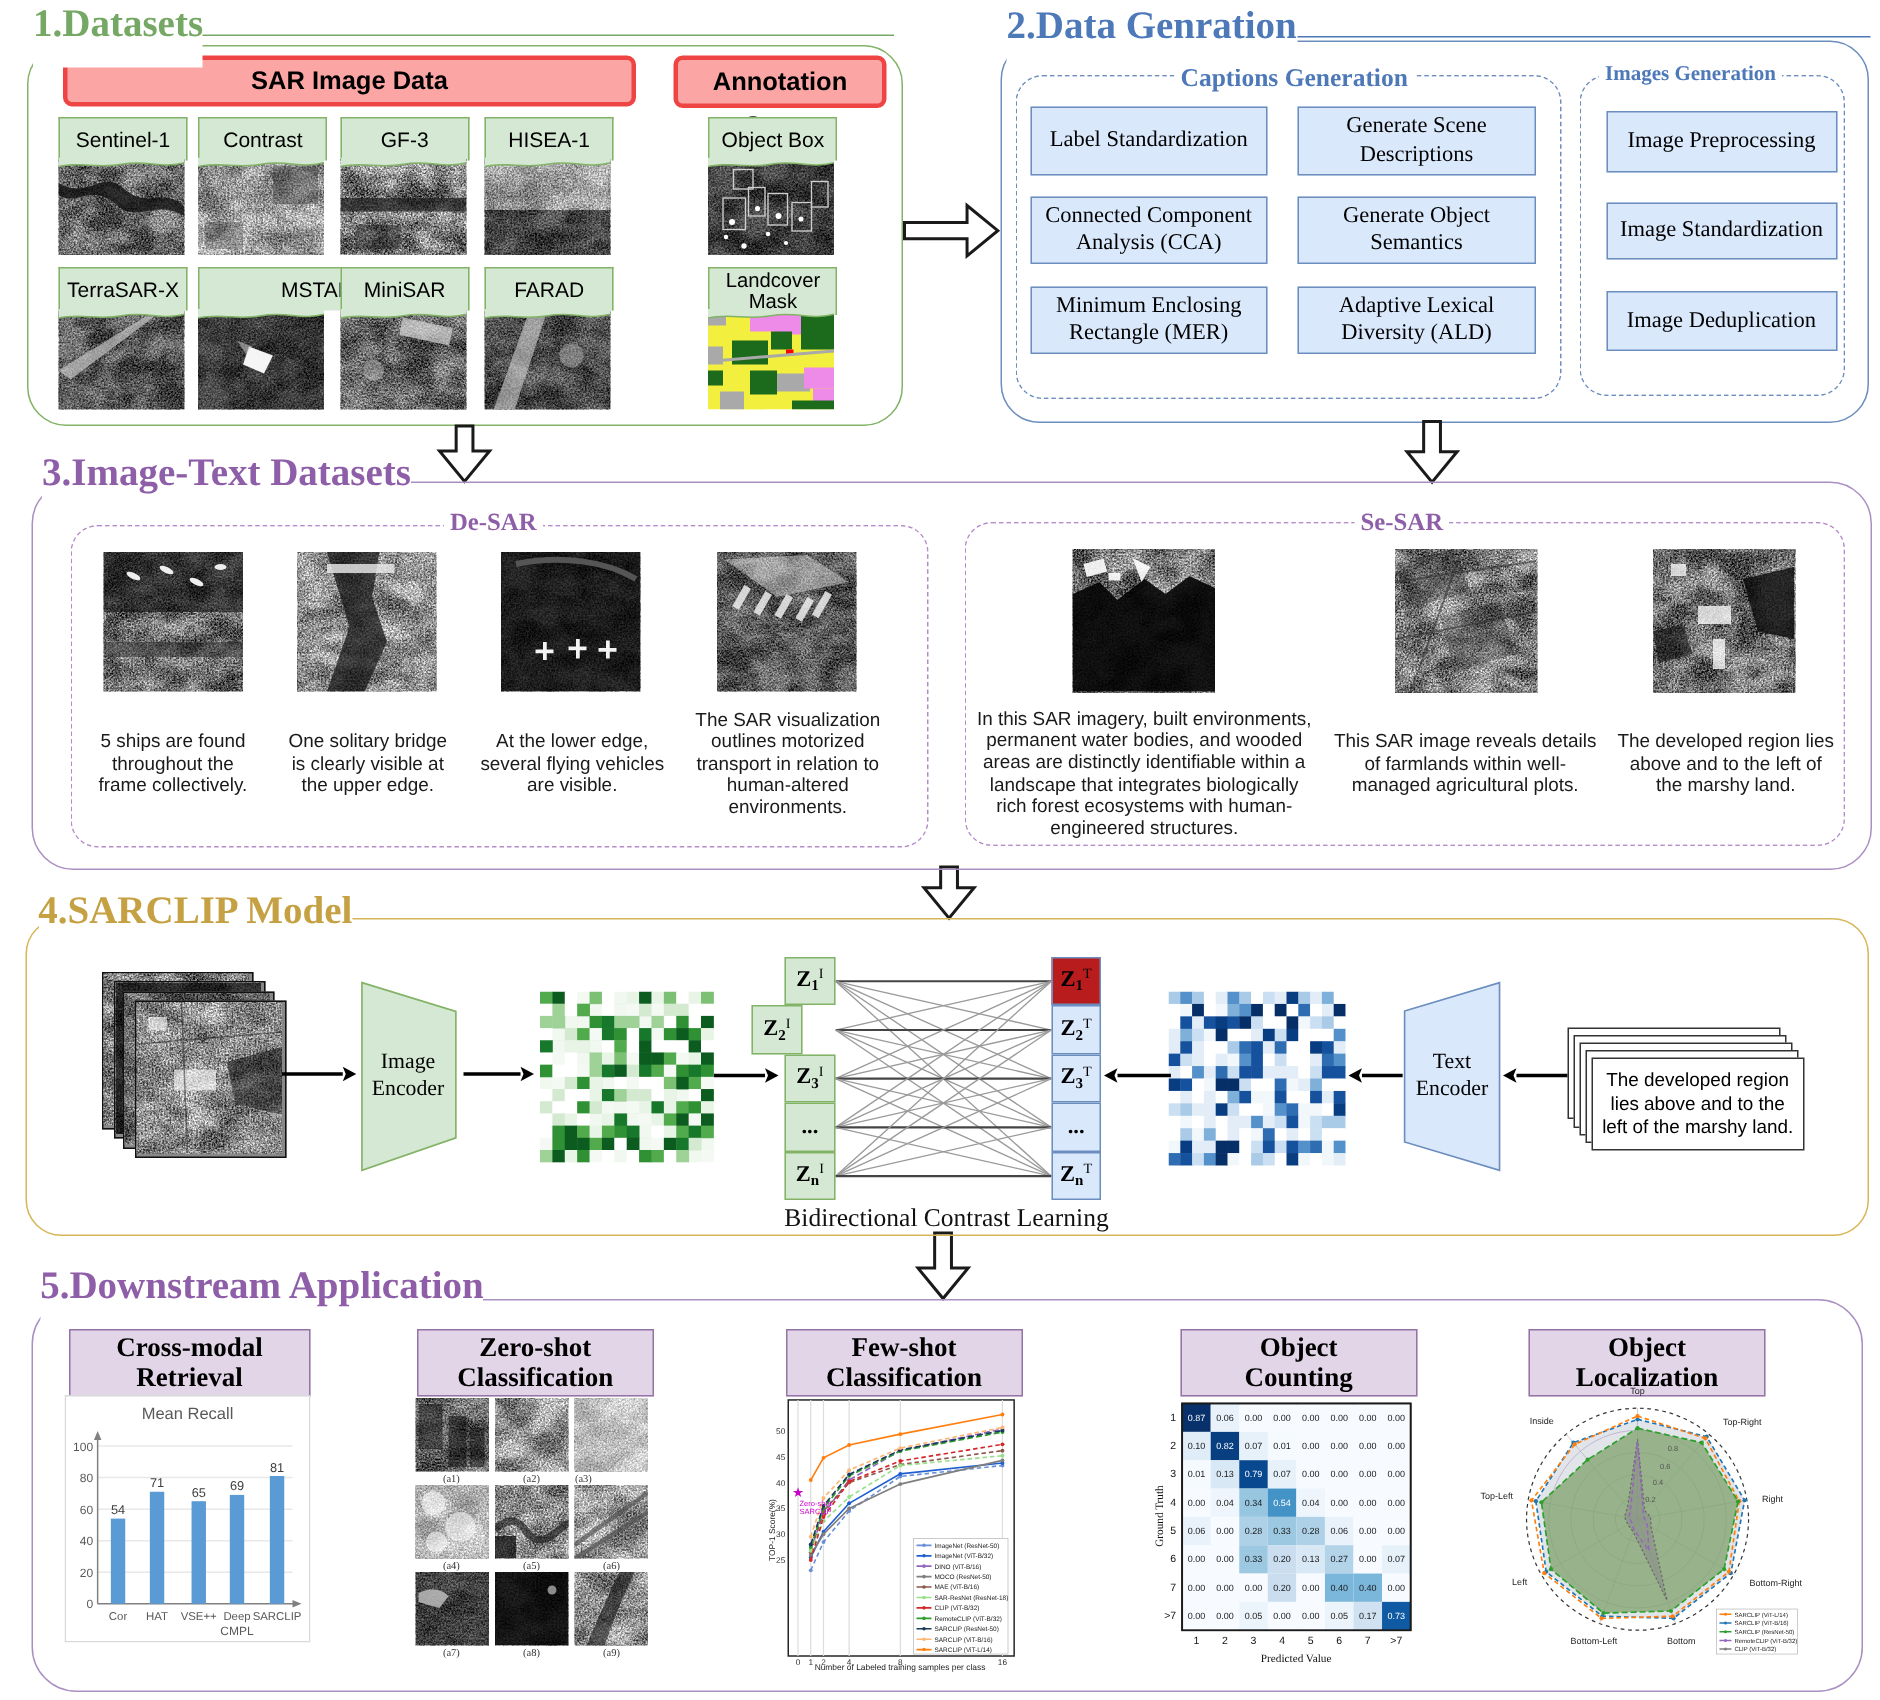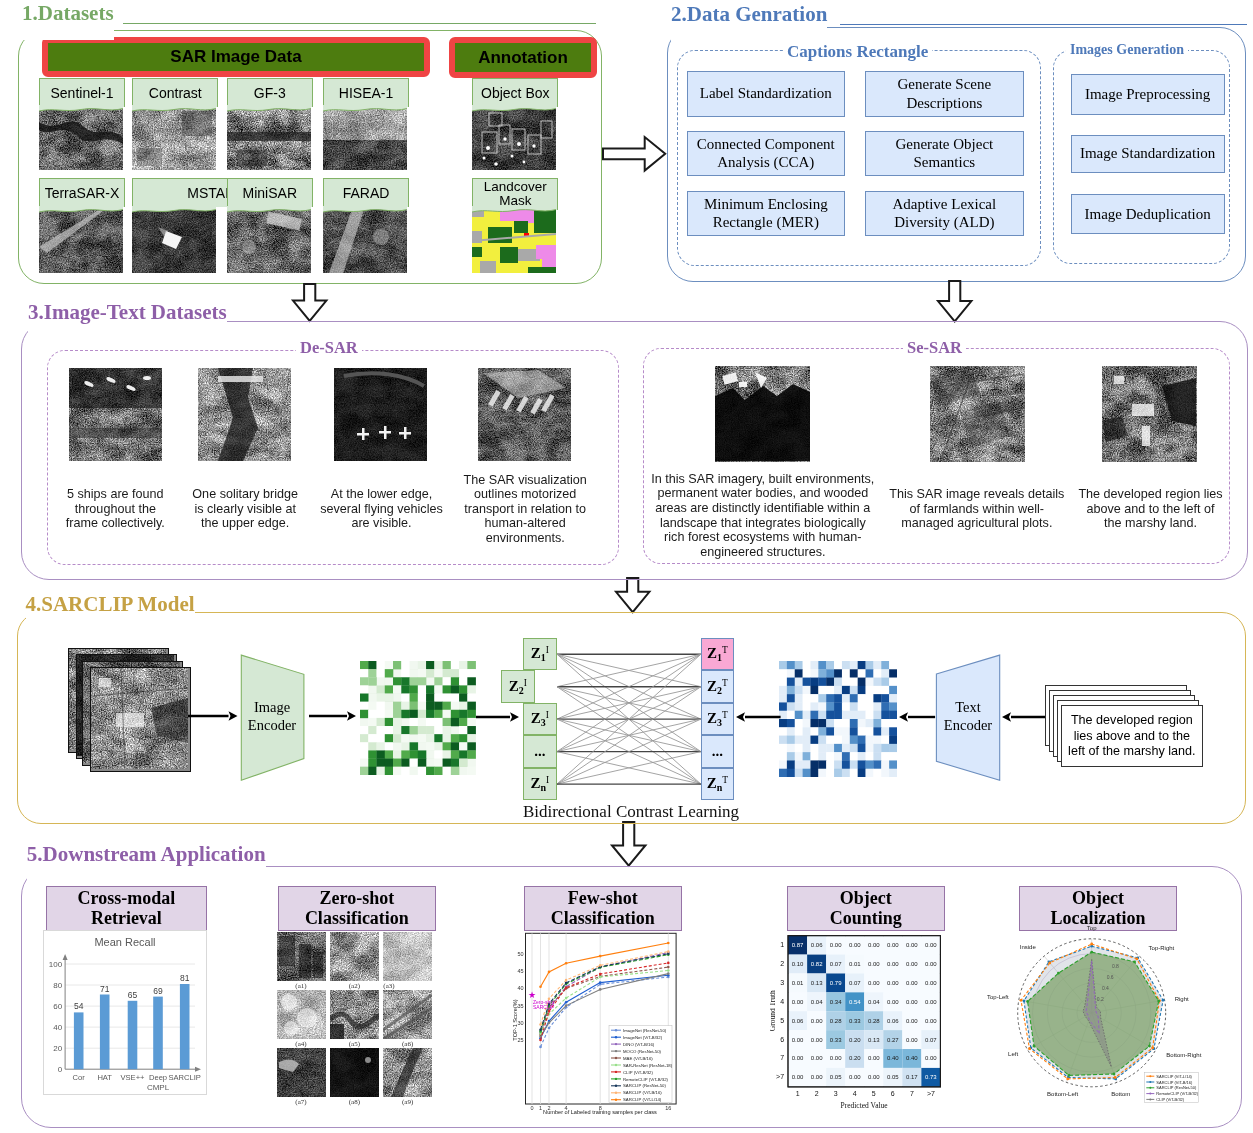--- a/index.html
+++ b/index.html
@@ -1,19 +1,19 @@
 <!DOCTYPE html>
 <html><head><meta charset="utf-8"><style>
 html,body{margin:0;padding:0;background:#fff}
 #page{position:relative;width:1253px;height:1133px;background:#fff;overflow:hidden;font-family:"Liberation Sans",sans-serif}
 .abs{position:absolute}
-.ti{position:absolute;font-family:"Liberation Serif",serif;font-weight:bold;font-size:21px;background:#fff;z-index:5;line-height:1;padding-bottom:16px}
+.ti{position:absolute;font-family:"Liberation Serif",serif;font-weight:bold;font-size:26px;background:#fff;z-index:5;line-height:1;padding-bottom:16px}
 .ul{position:absolute;height:0;z-index:1}
 .box{position:absolute;background:transparent}
-.hdr{position:absolute;background:#4d7c0f;border:6px solid #ef4444;border-radius:6px;font-family:"Liberation Sans",sans-serif;font-weight:bold;font-size:17px;text-align:center;color:#000}
+.hdr{position:absolute;background:#fca5a5;border:3px solid #ef4444;border-radius:6px;font-family:"Liberation Sans",sans-serif;font-weight:bold;font-size:17px;text-align:center;color:#000}
 .bbox{position:absolute;background:#DAE8FC;border:1px solid #6C8EBF;font-family:"Liberation Serif",serif;font-size:15px;text-align:center;color:#000;display:flex;align-items:center;justify-content:center;line-height:1.25}
 .dlab{position:absolute;font-family:"Liberation Serif",serif;font-weight:bold;font-size:16.5px;background:#fff;z-index:3;padding:0 4px;line-height:1}
 .cap{position:absolute;font:12.6px/14.6px "Liberation Sans",sans-serif;text-align:center;color:#1a1a1a}
 .ph{position:absolute;background:#E1D5E7;border:1.2px solid #9673A6;font-family:"Liberation Serif",serif;font-weight:bold;font-size:18px;line-height:20.5px;text-align:center;color:#000;display:flex;align-items:center;justify-content:center}
 .zl{font-family:"Liberation Serif",serif;font-size:15px;font-weight:bold}
 </style></head><body>
 <div id="page">
 <div class="ti" style="left:22px;top:3px;color:#76A865">1.Datasets</div>
 <div class="ul" style="left:123px;top:22.5px;width:473px;border-top:1.6px solid #76A865"></div>
 <div class="box" style="left:18px;top:30px;width:582px;height:252px;border:1.6px solid #82B366;border-radius:26px"></div>
@@ -255,21 +255,21 @@
       <line x1="0" y1="34" x2="84" y2="27" stroke="#a9a9a9" stroke-width="2"></line>
     </svg>
     <svg class="abs" style="left:472.3px;top:205.5px;z-index:2" width="84" height="9">
       <path d="M0,0 L84,0 L84,3.5 C69,7.5 59,1.5 42,4.5 C25,7.5 15,2.5 0,6 Z" fill="#D5E8D4" stroke="none"></path>
       <path d="M84,3.5 C69,7.5 59,1.5 42,4.5 C25,7.5 15,2.5 0,6" fill="none" stroke="#82B366" stroke-width="1"></path>
     </svg>
 <div class="ti" style="left:671px;top:3.5px;color:#4E79B9">2.Data Genration</div>
 <div class="ul" style="left:840px;top:24px;width:407px;border-top:1.6px solid #4E79B9"></div>
 <div class="box" style="left:667px;top:27px;width:577px;height:253px;border:1.6px solid #6C8EBF;border-radius:26px"></div>
 <div class="box" style="left:677px;top:50px;width:362px;height:214px;border:1.4px dashed #6C8EBF;border-radius:18px"></div>
-<div class="dlab" style="left:783px;top:43px;color:#4E79B9;font-size:17px">Captions Rectangle</div>
+<div class="dlab" style="left:783px;top:43px;color:#4E79B9;font-size:17px">Captions Generation</div>
 <div class="box" style="left:1053px;top:50px;width:175px;height:212px;border:1.4px dashed #6C8EBF;border-radius:18px"></div>
 <div class="dlab" style="left:1066px;top:43px;color:#4E79B9;font-size:14px">Images Generation</div>
 <div class="bbox" style="left:686.5px;top:70.5px;width:156.6px;height:44px">
       <div>Label Standardization</div>
     </div>
 <div class="bbox" style="left:865.1px;top:70.5px;width:156.5px;height:44px">
       <div>Generate Scene<br>Descriptions</div>
     </div>
 <div class="bbox" style="left:686.5px;top:130.5px;width:156.6px;height:43.5px">
       <div>Connected Component<br>Analysis (CCA)</div>
@@ -764,21 +764,21 @@
       <rect x="99.09" y="105.67" width="8.56" height="8.43" fill="#b9deb333"></rect>
       <rect x="107.34" y="105.67" width="8.56" height="8.43" fill="#f4faf3"></rect>
     </svg>
 <svg class="abs" style="left:470px;top:710px" width="55" height="14">
       <line x1="6" y1="7" x2="40" y2="7" stroke="#000" stroke-width="2.4"></line>
       <polygon points="49,7 40,2.2 42,7 40,11.8" fill="#000"></polygon>
     </svg>
 <div class="abs zl" style="left:523px;top:637.8px;width:33.8px;height:32.5px;background:#D5E8D4;border:1px solid #82B366;box-sizing:border-box;display:flex;align-items:center;justify-content:center">
       <div><b>Z</b><span style="font-size:10px;vertical-align:-3px">1</span><span style="font-size:9.5px;vertical-align:5px;font-weight:normal">I</span></div>
     </div>
-<div class="abs zl" style="left:700.7px;top:637.8px;width:33.4px;height:32.5px;background:#f9a8d4;border:1px solid #6C8EBF;box-sizing:border-box;display:flex;align-items:center;justify-content:center">
+<div class="abs zl" style="left:700.7px;top:637.8px;width:33.4px;height:32.5px;background:#b91c1c;border:1px solid #6C8EBF;box-sizing:border-box;display:flex;align-items:center;justify-content:center">
       <div><b>Z</b><span style="font-size:10px;vertical-align:-3px">1</span><span style="font-size:9.5px;vertical-align:5px;font-weight:normal">T</span></div>
     </div>
 <div class="abs zl" style="left:501px;top:670.3px;width:33.8px;height:32.5px;background:#D5E8D4;border:1px solid #82B366;box-sizing:border-box;display:flex;align-items:center;justify-content:center">
       <div><b>Z</b><span style="font-size:10px;vertical-align:-3px">2</span><span style="font-size:9.5px;vertical-align:5px;font-weight:normal">I</span></div>
     </div>
 <div class="abs zl" style="left:700.7px;top:670.3px;width:33.4px;height:32.5px;background:#DAE8FC;border:1px solid #6C8EBF;box-sizing:border-box;display:flex;align-items:center;justify-content:center">
       <div><b>Z</b><span style="font-size:10px;vertical-align:-3px">2</span><span style="font-size:9.5px;vertical-align:5px;font-weight:normal">T</span></div>
     </div>
 <div class="abs zl" style="left:523px;top:702.7px;width:33.8px;height:32.5px;background:#D5E8D4;border:1px solid #82B366;box-sizing:border-box;display:flex;align-items:center;justify-content:center">
       <div><b>Z</b><span style="font-size:10px;vertical-align:-3px">3</span><span style="font-size:9.5px;vertical-align:5px;font-weight:normal">I</span></div>

